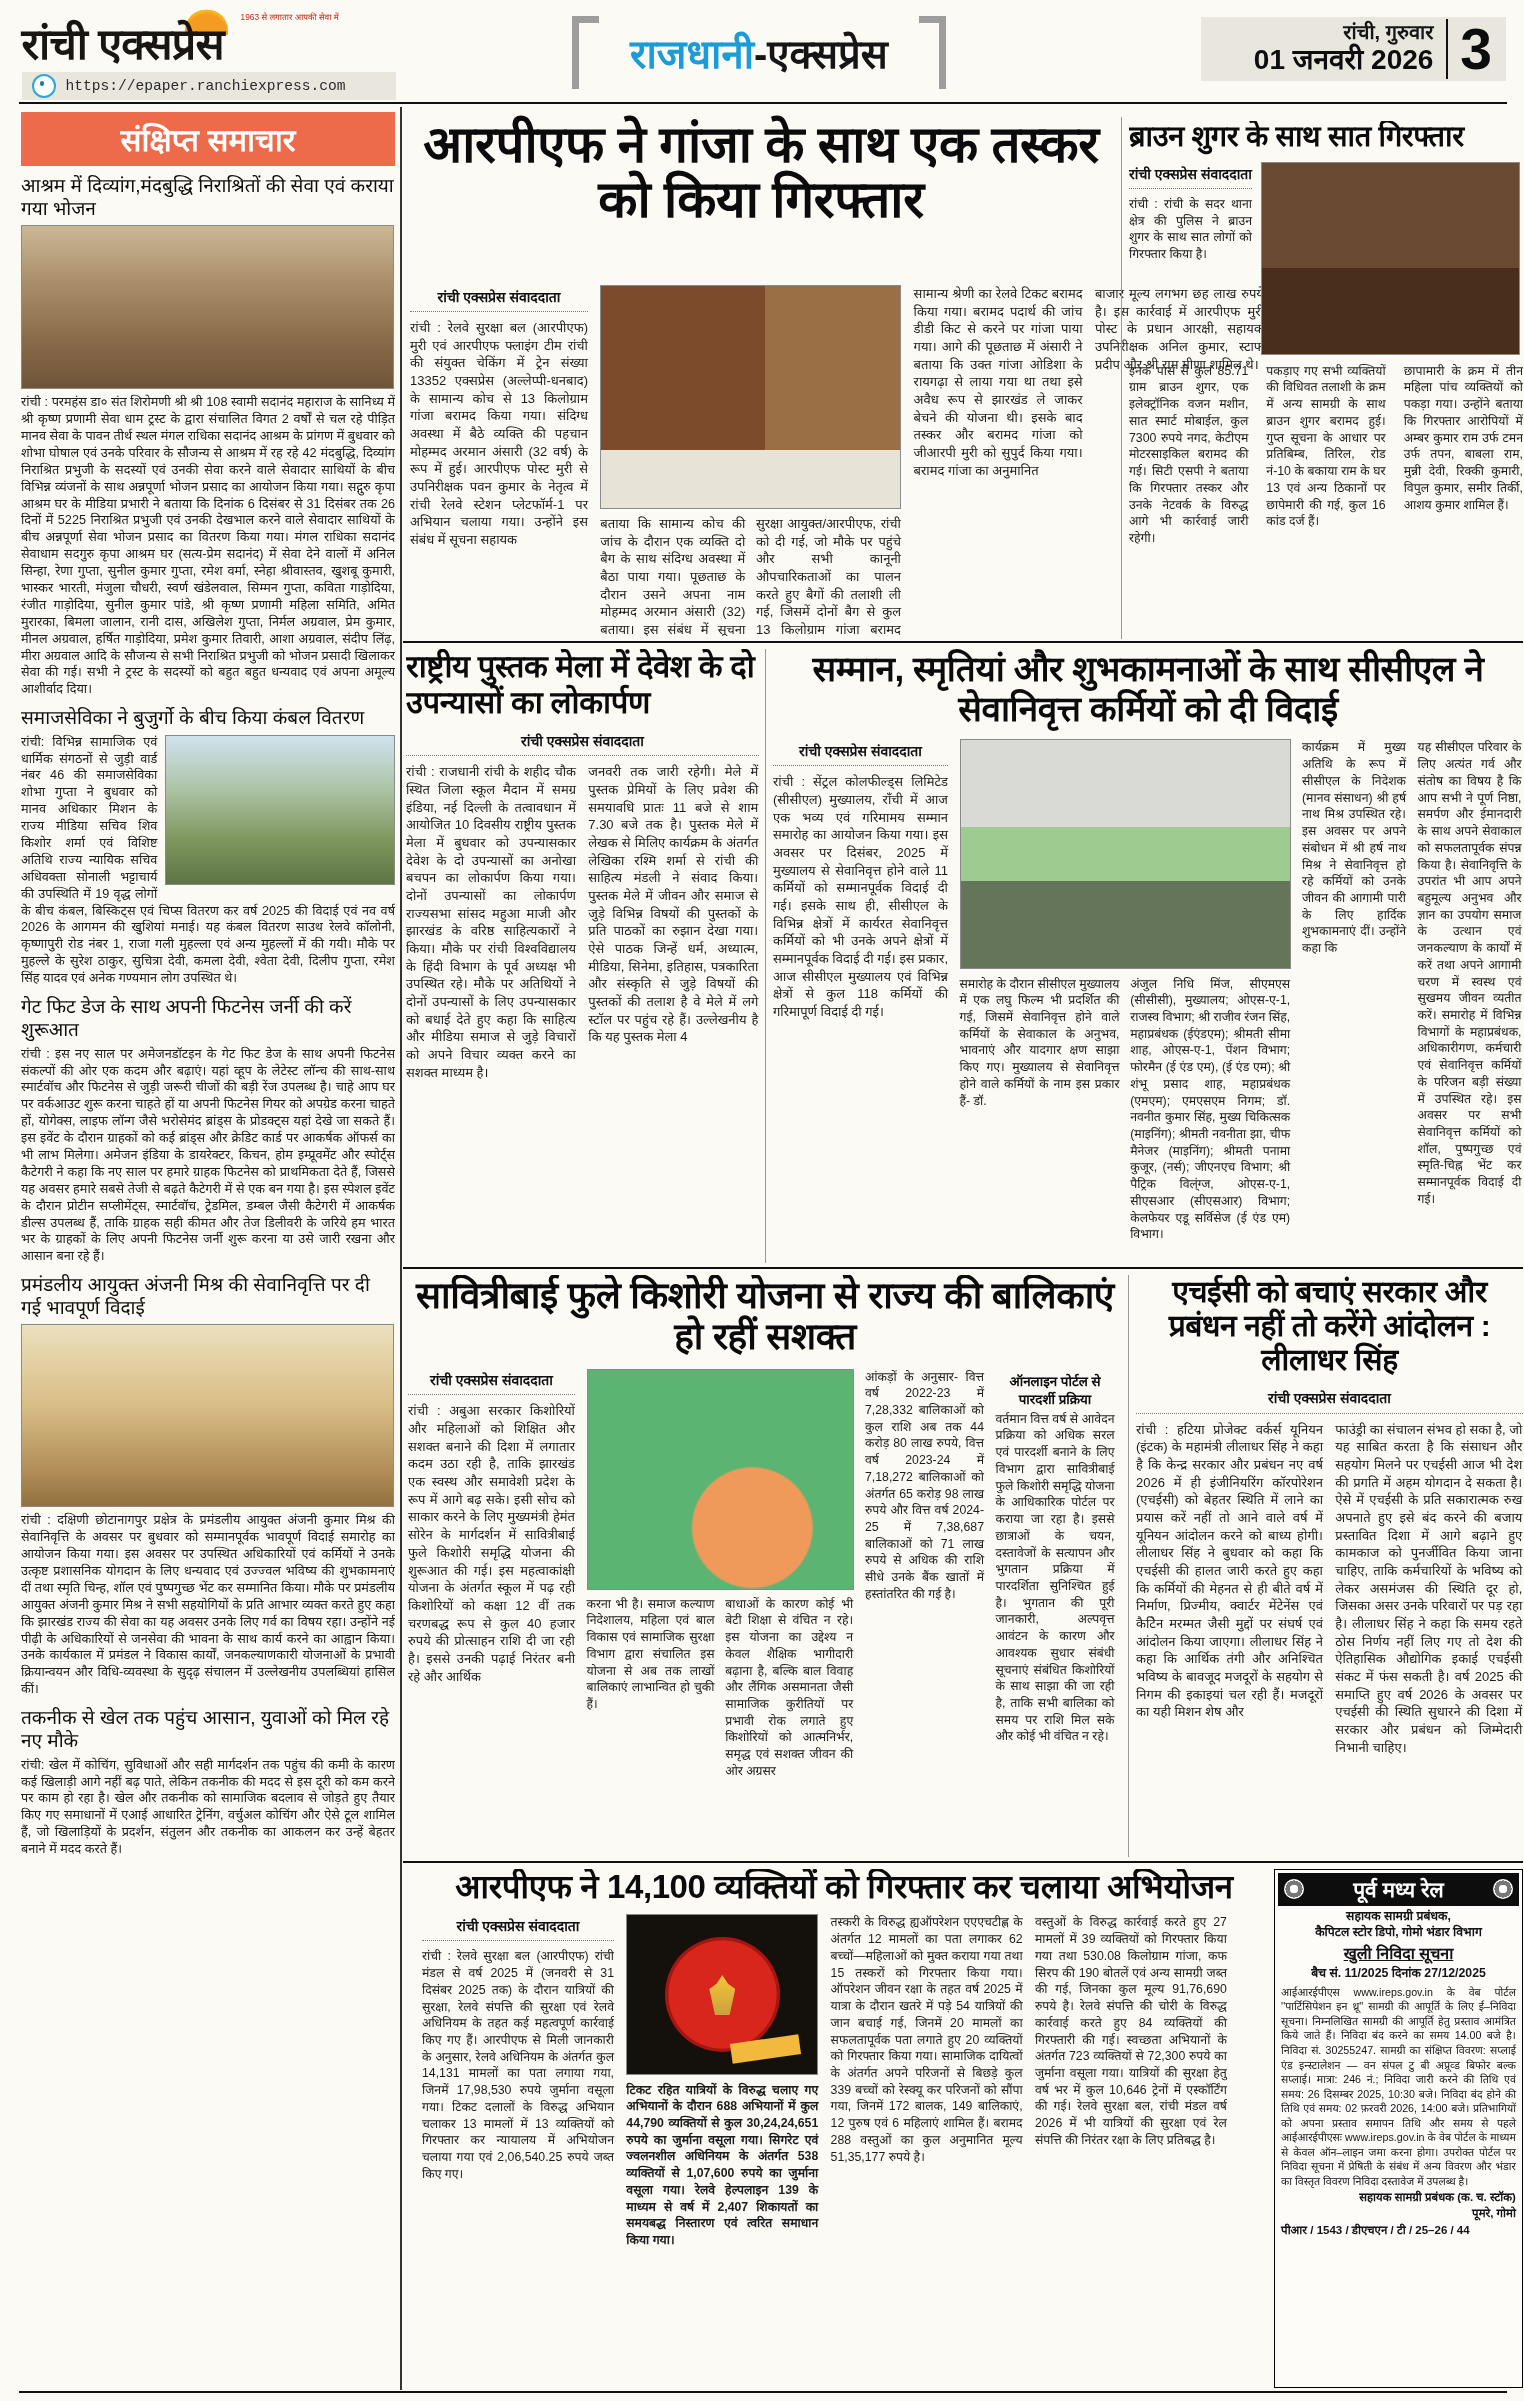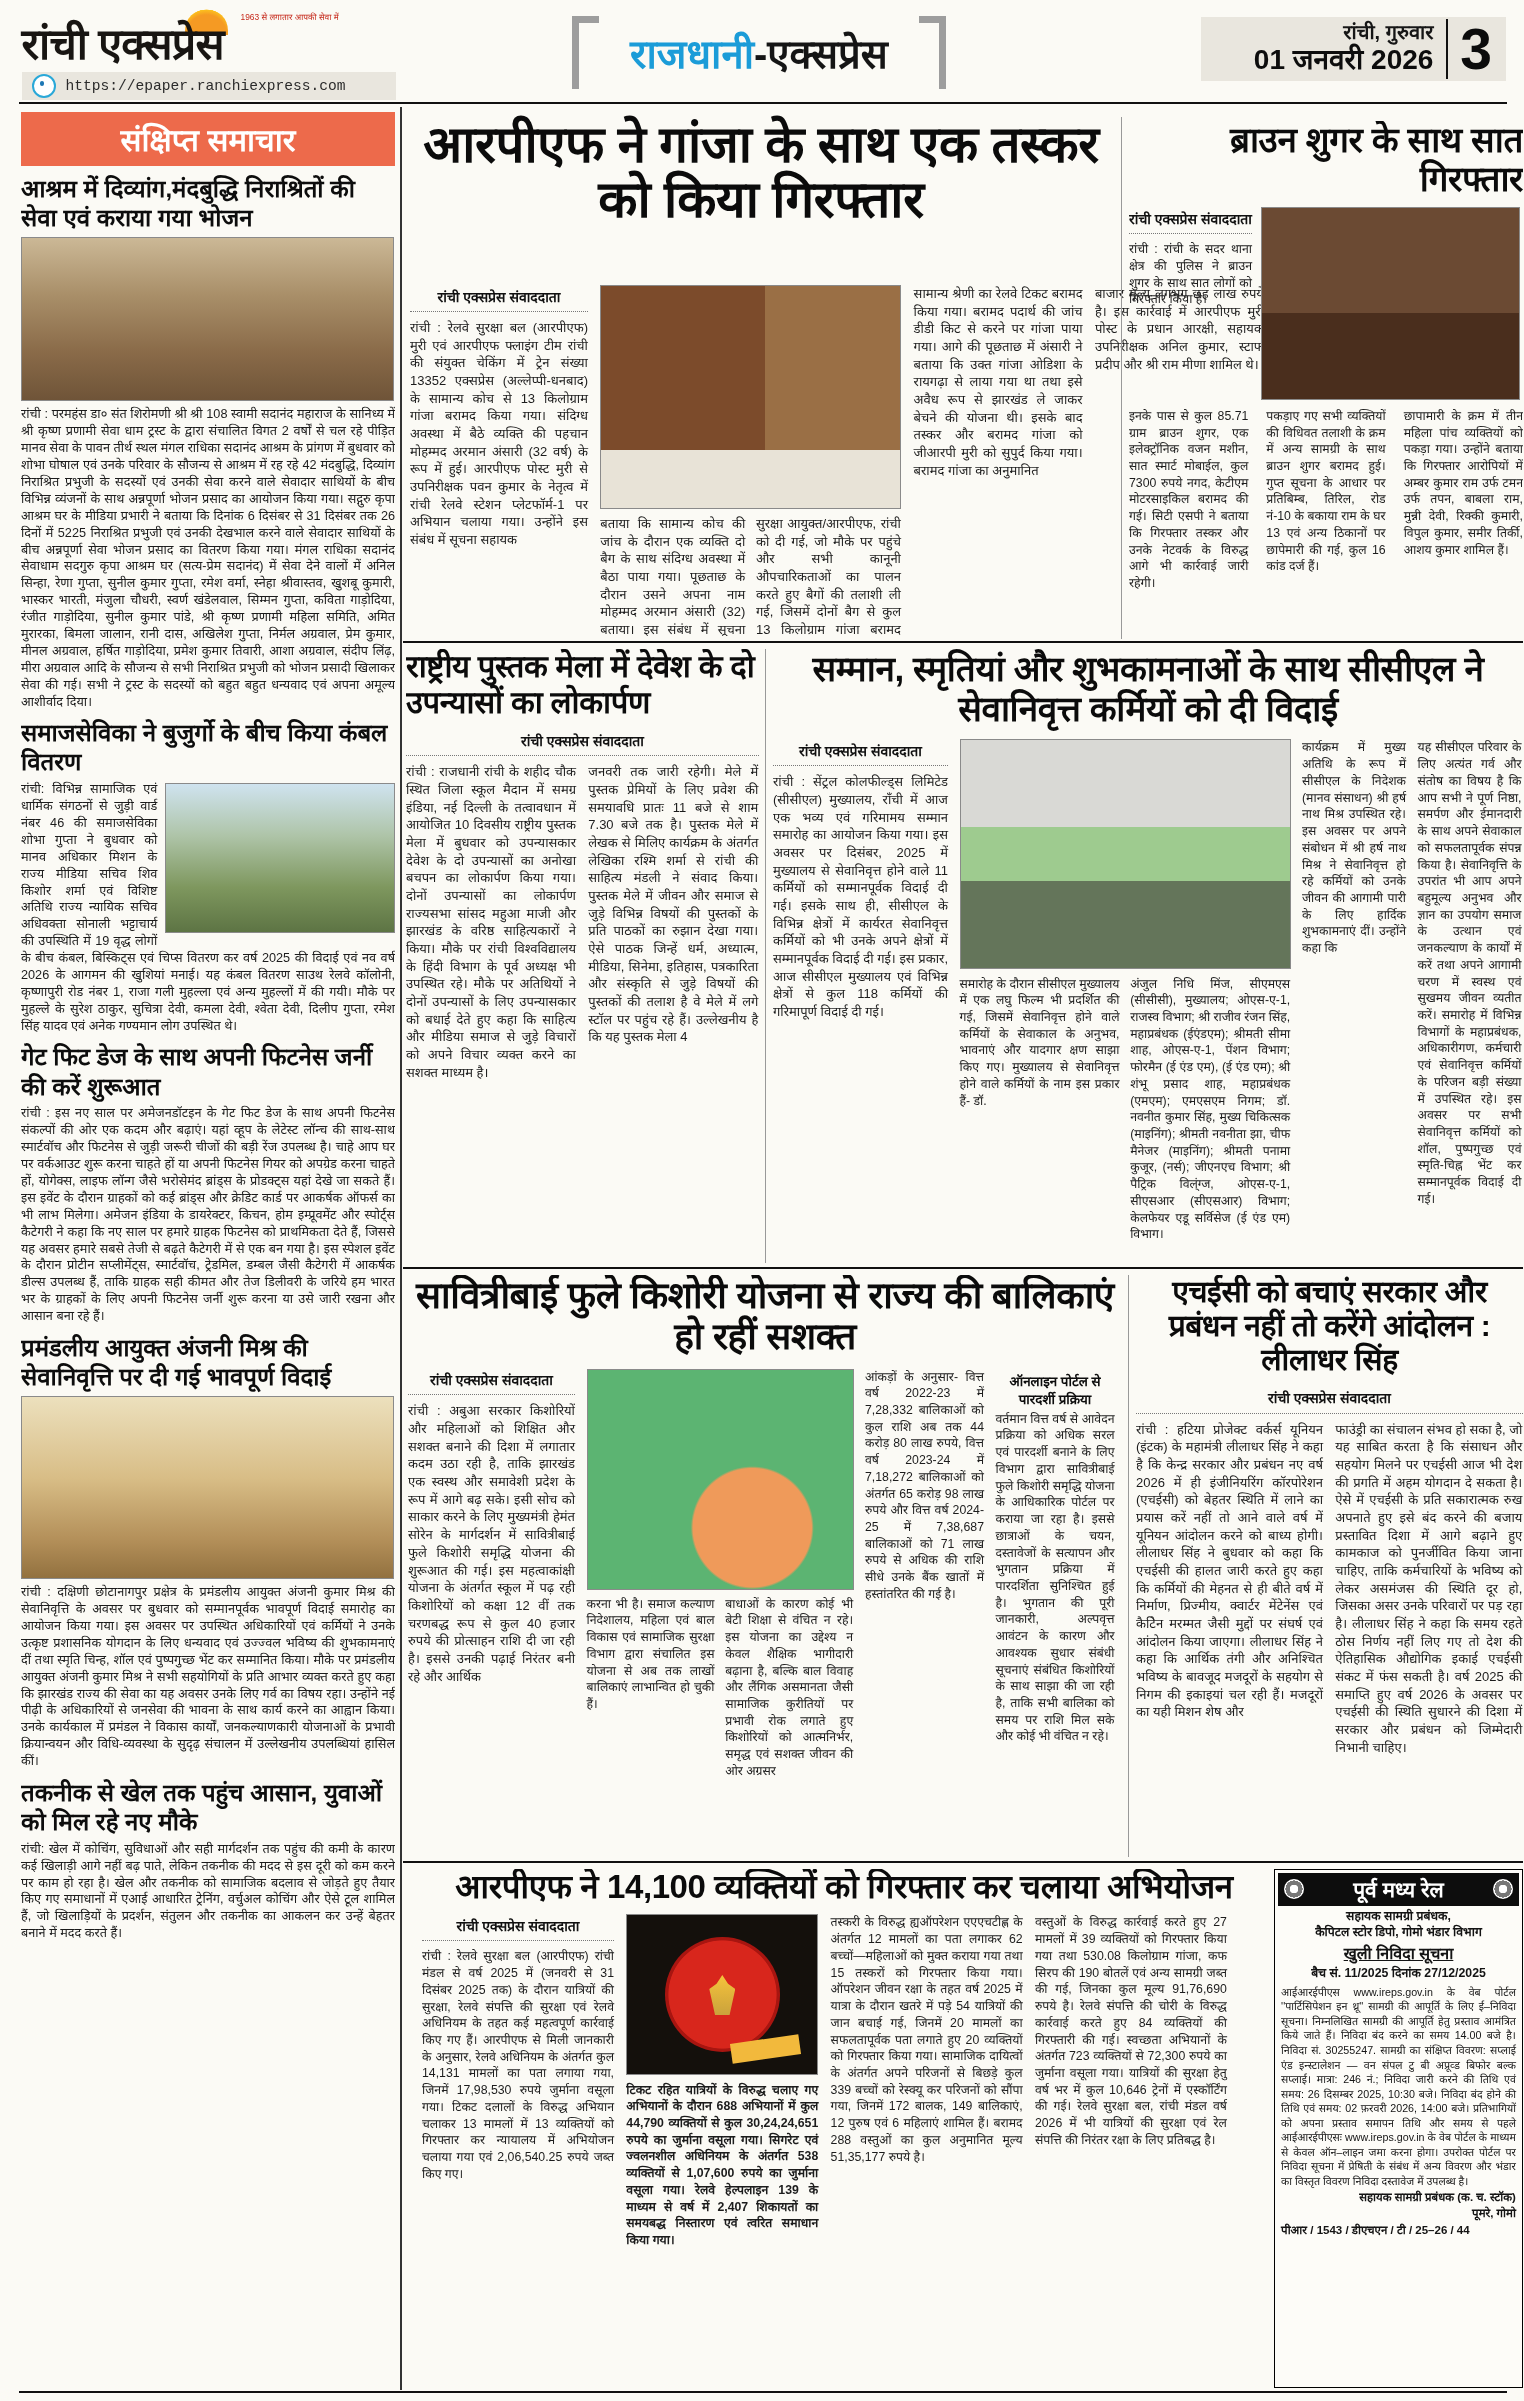--- a/index.html
+++ b/index.html
@@ -32,21 +32,21 @@
   .bracket.r{border-left:none;border-bottom:none;}
   .datebox{background:#e9e6de;display:flex;align-items:center;justify-content:flex-end;padding:0 14px;box-sizing:border-box;gap:12.3px;}
   .datebox .dlines{text-align:right;line-height:1.15;}
   .dl1{font-size:20px;font-weight:bold;color:#161616;}
   .dl2{font-size:28px;font-weight:bold;color:#0d0d0d;}
   .psep{width:2.3px;height:60px;background:#111;}
   .pnum{font-size:57px;font-weight:bold;color:#0c0c0c;line-height:1;}
   
   .briefs-head{background:#ed6a4b;color:#fff;font-size:31px;font-weight:bold;text-align:center;
                padding:6.1px 0;margin-bottom:7.7px;}
-  .brief-hl{font-size:24px;line-height:1.22;font-weight:bold;color:#0d0d0d;margin:7.7px 0 4.6px 0;}
+  .brief-hl{font-size:19px;line-height:1.22;font-weight:normal;color:#0d0d0d;margin:7.7px 0 4.6px 0;}
   
   .main-hl{font-size:51px;line-height:1.08;text-align:center;}
   .hl-40{font-size:31px;line-height:1.15;}
   .hl-44{font-size:35px;line-height:1.14;text-align:center;}
   .hl-46{font-size:37px;line-height:1.12;text-align:center;}
   .hl-42{font-size:33px;line-height:1.1;text-align:center;}
   .subhead{font-weight:bold;font-size:13.4px;margin:3.1px 0;color:#0d0d0d;text-align:center;}
   
   .tender{border:1.9px solid #000;background:#fdfcf8;box-sizing:border-box;padding:0 6.1px 4.6px 6.1px;}
   .tender-head{background:#0d0d0d;color:#fff;display:flex;align-items:center;justify-content:space-between;
@@ -152,21 +152,21 @@
         <div class="col-txt" style="width:145px;">सुरक्षा आयुक्त/आरपीएफ, रांची को दी गई, जो मौके पर पहुंचे और सभी कानूनी औपचारिकताओं का पालन करते हुए बैगों की तलाशी ली गई, जिसमें दोनों बैग से कुल 13 किलोग्राम गांजा बरामद किया गया। उसके पास से एक मोबाइल फोन तथा एक</div>
       </div>
     </div>
     <div class="col-txt" style="width:169px;flex:none;">सामान्य श्रेणी का रेलवे टिकट बरामद किया गया। बरामद पदार्थ की जांच डीडी किट से करने पर गांजा पाया गया। आगे की पूछताछ में अंसारी ने बताया कि उक्त गांजा ओडिशा के रायगढ़ा से लाया गया था तथा इसे अवैध रूप से झारखंड ले जाकर बेचने की योजना थी। इसके बाद तस्कर और बरामद गांजा को जीआरपी मुरी को सुपुर्द किया गया। बरामद गांजा का अनुमानित</div>
     <div class="col-txt" style="width:169px;flex:none;">बाजार मूल्य लगभग छह लाख रुपये है। इस कार्रवाई में आरपीएफ मुरी पोस्ट के प्रधान आरक्षी, सहायक उपनिरीक्षक अनिल कुमार, स्टाफ प्रदीप और श्री राम मीणा शामिल थे।</div>
   </div>
 
   <div class="rule-v abs" style="left:1121px;top:117px;width:0.8px;height:522px;background:#999;"></div>
 
   <div class="abs" style="left:1129px;top:121px;width:394px;height:517px;overflow:hidden;">
-    <div class="hl" style="font-size:35px;line-height:1.1;text-align:right;">ब्राउन शुगर के साथ सात गिरफ्तार</div>
+    <div class="hl" style="font-size:29px;line-height:1.1;text-align:left;">ब्राउन शुगर के साथ सात गिरफ्तार</div>
     <div class="flexrow" style="gap:9.2px;margin-top:9.2px;">
       <div style="width:123px;flex:none;">
         <div class="byline">रांची एक्सप्रेस संवाददाता</div>
         <div class="col-txt" style="font-size:12.3px;">रांची : रांची के सदर थाना क्षेत्र की पुलिस ने ब्राउन शुगर के साथ सात लोगों को गिरफ्तार किया है।</div>
       </div>
       <div class="photo" style="width:259px;height:193px;background:
         linear-gradient(180deg,#6b4a33 0 55%,#4a2e1d 55% 100%);"></div>
     </div>
     <div class="flexrow" style="gap:18px;margin-top:7.7px;">
       <div class="col-txt" style="width:124px;font-size:12.3px;">इनके पास से कुल 85.71 ग्राम ब्राउन शुगर, एक इलेक्ट्रॉनिक वजन मशीन, सात स्मार्ट मोबाईल, कुल 7300 रुपये नगद, केटीएम मोटरसाइकिल बरामद की गई। सिटी एसपी ने बताया कि गिरफ्तार तस्कर और उनके नेटवर्क के विरुद्ध आगे भी कार्रवाई जारी रहेगी।</div>

